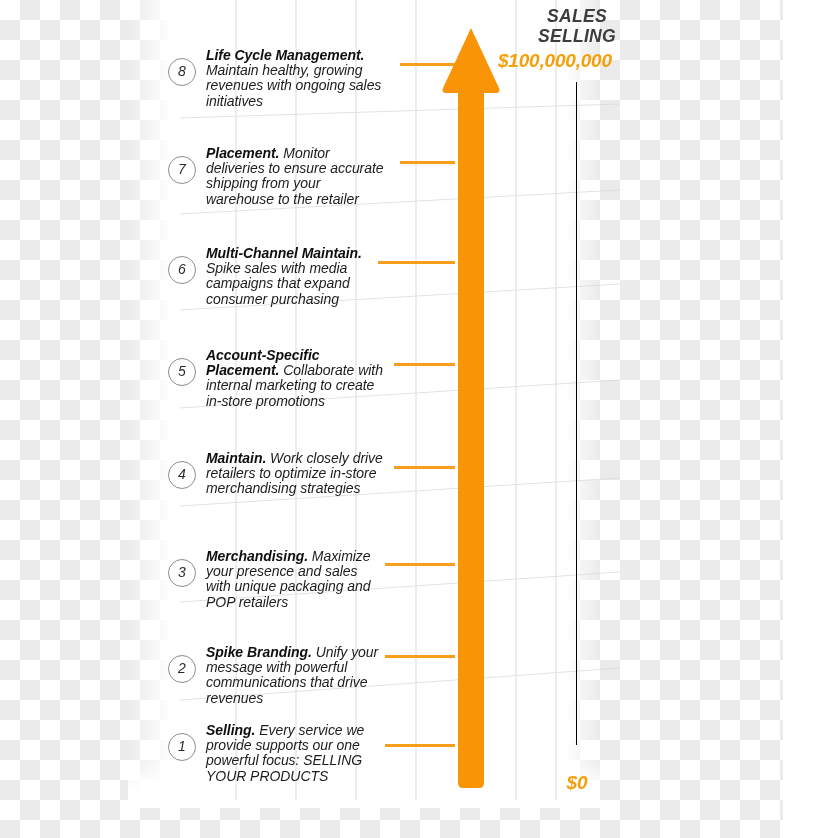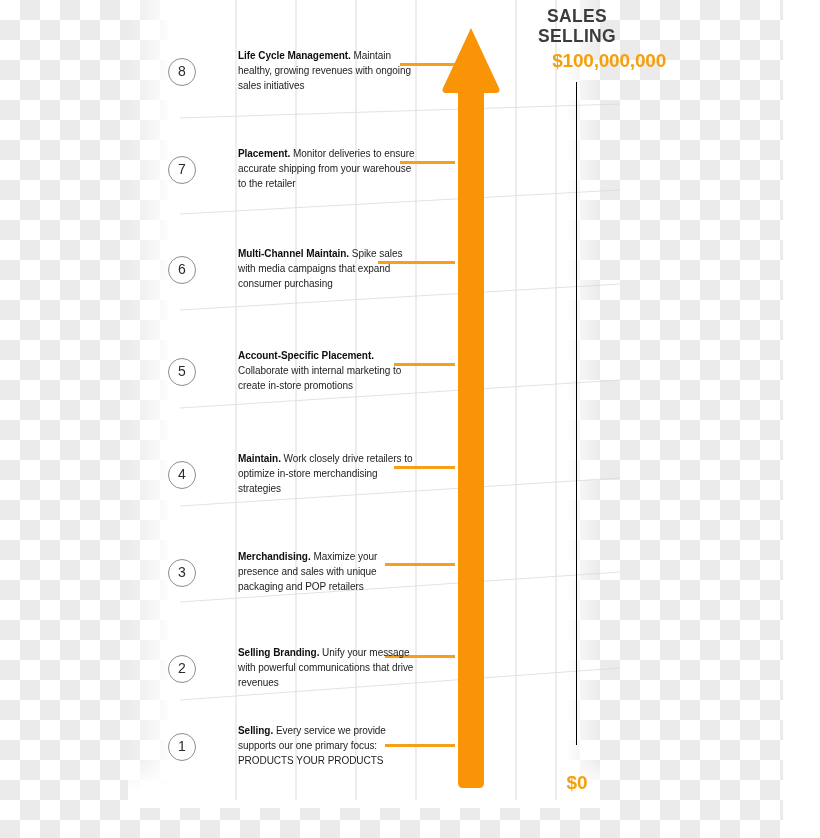--- a/index.html
+++ b/index.html
@@ -20,20 +20,21 @@
     width: 783px;
     height: 838px;
     
     background-color: #ffffff;
     background-image:
       linear-gradient(45deg, #ebebeb 25%, transparent 25%, transparent 75%, #ebebeb 75%, #ebebeb),
       linear-gradient(45deg, #ebebeb 25%, transparent 25%, transparent 75%, #ebebeb 75%, #ebebeb);
     background-size: 40px 40px;
     background-position: 0 0, 20px 20px;
     overflow: hidden;
+    font-style: italic;
   }
 
   
   .plate {
     position: absolute;
     left: 168px;
     top: 0px;
     width: 400px;
     height: 800px;
     background: #ffffff;
@@ -91,25 +92,24 @@
     line-height: 25px;
     text-align: center;
     font-family: "Liberation Sans", sans-serif;
     background: transparent;
   }
   .step-body {
     position: absolute;
     left: 38px;
     top: -10px;
     width: 178px;
-    font-size: 10px;
+    font-size: 14px;
     line-height: 15.2px;
     color: #1c1c1c;
     letter-spacing: -0.05px;
-    margin-left: 32px;
   }
   .step-title {
     font-weight: bold;
     color: #0e0e0e;
   }
 
   
   .leader {
     position: absolute;
     height: 3px;
@@ -146,21 +146,21 @@
     line-height: 20px;
     font-weight: bold;
     color: #3c3c3c;
     letter-spacing: 0.3px;
   }
   .amount-top {
     position: absolute;
     left: 498px;
     top: 50px;
     width: 168px;
-    text-align: right;
+    text-align: left;
     font-size: 19px;
     font-weight: bold;
     color: #F5A00A;
     letter-spacing: -0.2px;
   }
   .amount-bottom {
     position: absolute;
     left: 522px;
     top: 772px;
     width: 110px;
@@ -258,21 +258,21 @@
     <div class="step-body"><span class="step-title">Maintain.</span><span>  Work closely drive retailers to optimize in-store merchandising strategies</span></div>
   </div>
 
   <div class="step" style="top:559px;">
     <div class="step-num">3</div>
     <div class="step-body"><span class="step-title">Merchandising.</span><span>  Maximize your presence and sales with unique packaging and POP retailers</span></div>
   </div>
 
   <div class="step" style="top:655px;">
     <div class="step-num">2</div>
-    <div class="step-body"><span class="step-title">Selling Branding.</span><span>  Unify your message with powerful communications that drive revenues</span></div>
+    <div class="step-body"><span class="step-title">Spike Branding.</span><span>  Unify your message with powerful communications that drive revenues</span></div>
   </div>
 
   <div class="step" style="top:733px;">
     <div class="step-num">1</div>
-    <div class="step-body"><span class="step-title">Selling.</span><span>  Every service we provide supports our one primary focus: PRODUCTS YOUR PRODUCTS</span></div>
+    <div class="step-body"><span class="step-title">Selling.</span><span>  Every service we provide supports our one powerful focus: SELLING YOUR PRODUCTS</span></div>
   </div>
 
 </div>
 
 </body></html>

